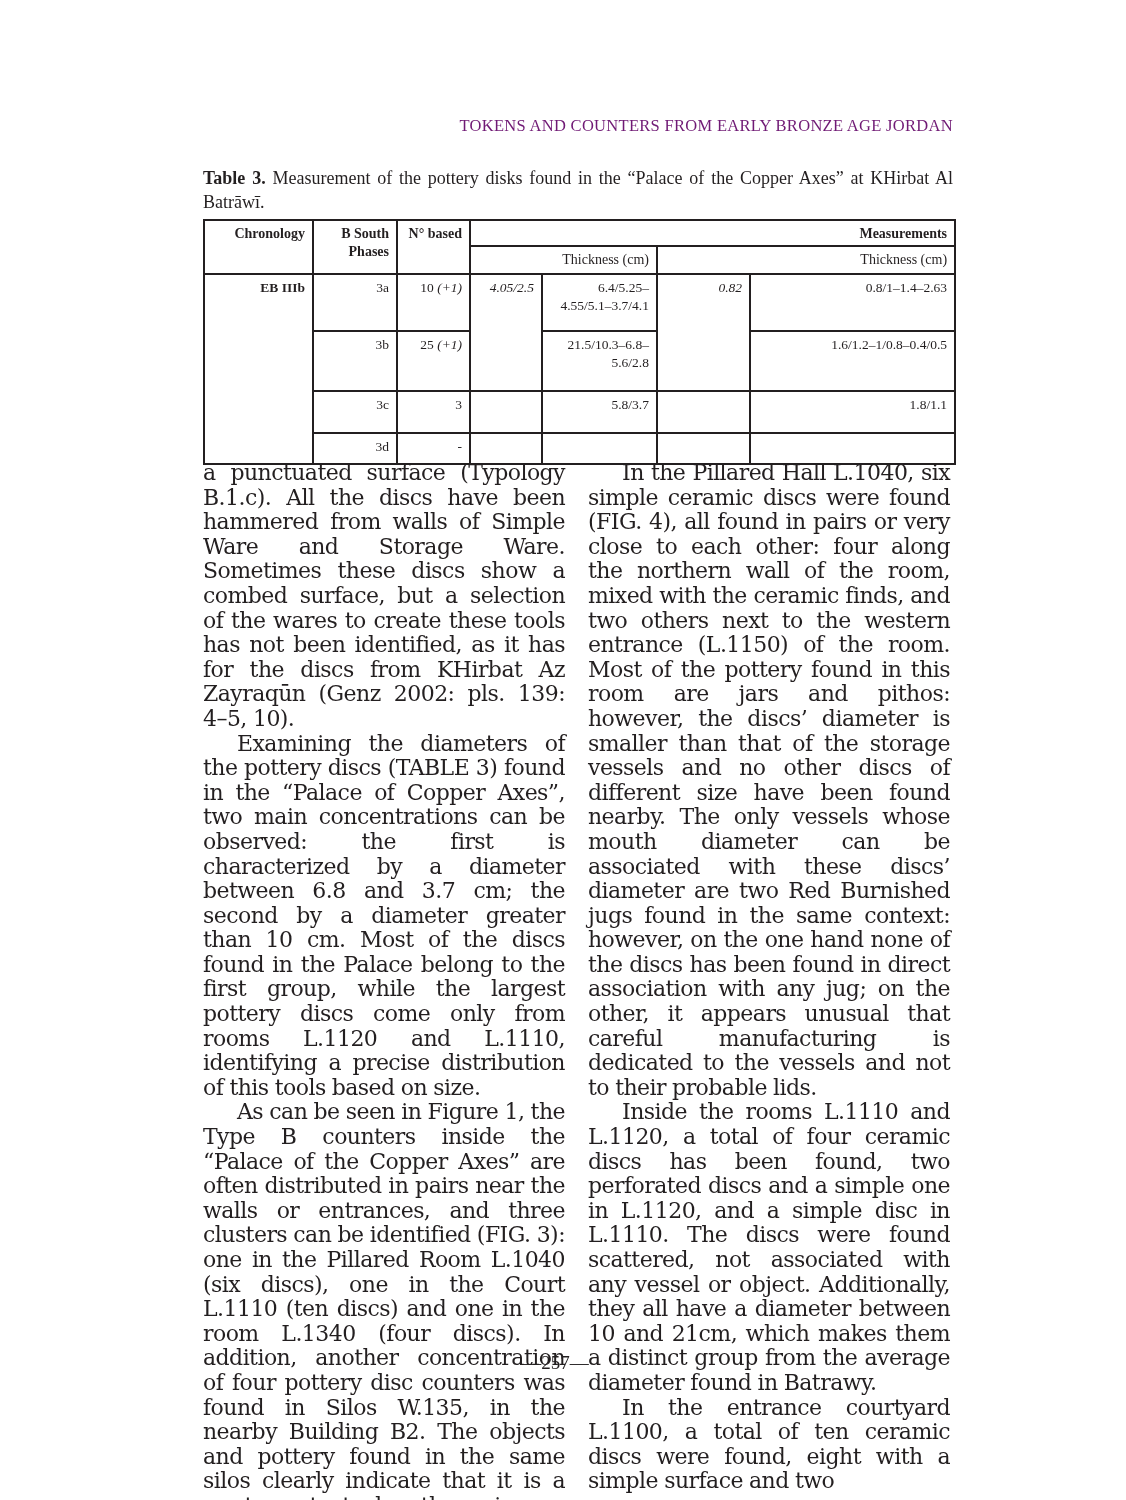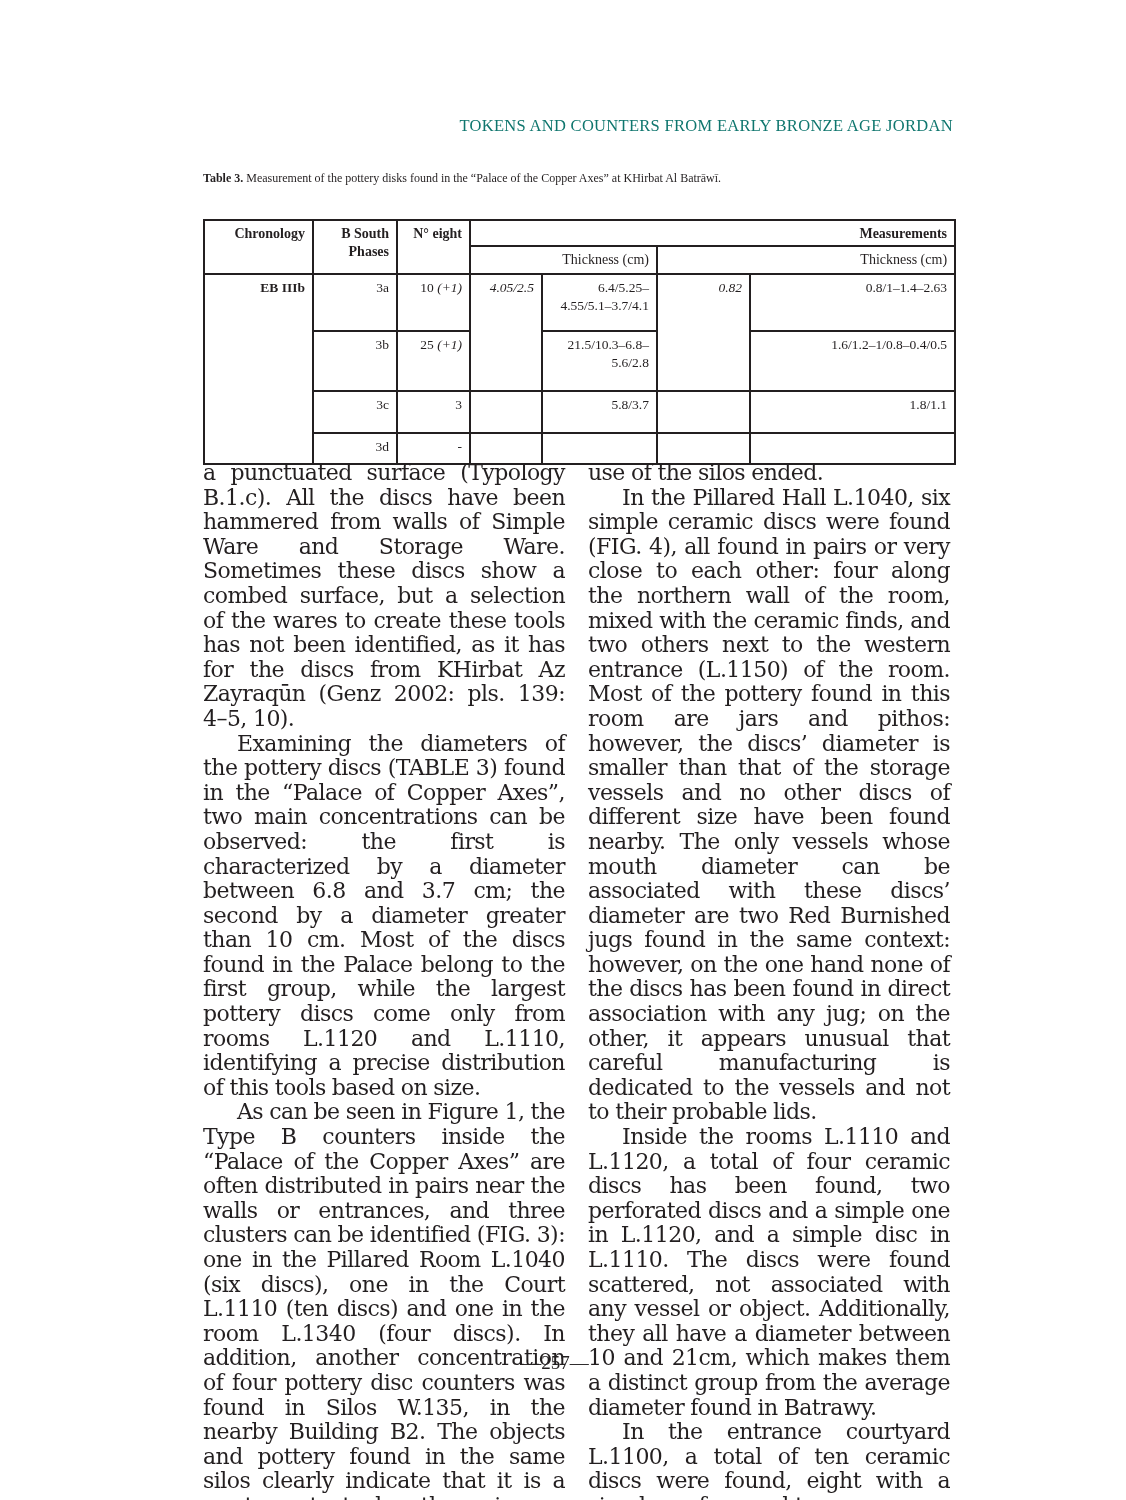--- a/index.html
+++ b/index.html
@@ -1,24 +1,24 @@
 <!DOCTYPE html>
 <html><head>
 <meta charset="utf-8">
 <style>
   html, body { margin: 0; padding: 0; background: #ffffff; }
   body { width: 1126px; height: 1500px; position: relative; overflow: hidden; color: #231f20; }
   .running-head {
     position: absolute; top: 116px; right: 173px;
     font-family: "Liberation Serif", serif; font-size: 16.5px; letter-spacing: 0.3px;
-    color: #0f766e; white-space: nowrap;
+    color: #701a75; white-space: nowrap;
   }
   .caption {
     position: absolute; top: 166px; left: 203px; width: 750px;
-    font-family: "Liberation Serif", serif; font-size: 12px; line-height: 24px;
+    font-family: "Liberation Serif", serif; font-size: 18px; line-height: 24px;
     text-align: justify; text-align-last: left;
   }
   .caption b { font-weight: bold; }
   table.data {
     position: absolute; top: 219px; left: 203px; width: 751px;
     border-collapse: collapse; table-layout: fixed;
     font-family: "Liberation Serif", serif; font-size: 13.5px;
   }
   table.data td, table.data th {
     border: 2px solid #231f20; vertical-align: top; padding: 4px 7px 0 7px;
@@ -56,21 +56,21 @@
     <col style="width:73px">
     <col style="width:72px">
     <col style="width:115px">
     <col style="width:93px">
     <col style="width:205px">
   </colgroup>
   <tbody>
       <tr style="height:26px">
     <th rowspan="2">Chronology</th>
     <th rowspan="2">B South Phases</th>
-    <th rowspan="2">N° eight</th>
+    <th rowspan="2">N° based</th>
     <th colspan="4">Measurements</th>
   </tr>
   <tr style="height:28px">
     <th colspan="2" class="sub">Thickness (cm)</th>
     <th colspan="2" class="sub">Thickness (cm)</th>
   </tr>
   <tr style="height:57px">
     <td rowspan="4" class="bold">EB IIIb</td>
     <td>3a</td>
     <td><span>10</span><span class="it"> (+1)</span></td>
@@ -104,19 +104,18 @@
 </tbody>
   </table>
 
 <div class="col-text col-left">
   <p class="noindent">a punctuated surface (Typology B.1.c). All the discs have been hammered from walls of Simple Ware and Storage Ware. Sometimes these discs show a combed surface, but a selection of the wares to create these tools has not been identified, as it has for the discs from KHirbat Az Zayraqūn (Genz 2002: pls. 139: 4–5, 10).</p>
   <p>Examining the diameters of the pottery discs (TABLE 3) found in the “Palace of Copper Axes”, two main concentrations can be observed: the first is characterized by a diameter between 6.8 and 3.7 cm; the second by a diameter greater than 10 cm. Most of the discs found in the Palace belong to the first group, while the largest pottery discs come only from rooms L.1120 and L.1110, identifying a precise distribution of this tools based on size.</p>
   <p>As can be seen in Figure 1, the Type B counters inside the “Palace of the Copper Axes” are often distributed in pairs near the walls or entrances, and three clusters can be identified (FIG. 3): one in the Pillared Room L.1040 (six discs), one in the Court L.1110 (ten discs) and one in the room L.1340 (four discs). In addition, another concentration of four pottery disc counters was found in Silos W.135, in the nearby Building B2. The objects and pottery found in the same silos clearly indicate that it is a waste context when the main</p>
 </div>
 
 <div class="col-text col-right">
-  <p class="noindent">use of the silos ended.</p>
   <p>In the Pillared Hall L.1040, six simple ceramic discs were found (FIG. 4), all found in pairs or very close to each other: four along the northern wall of the room, mixed with the ceramic finds, and two others next to the western entrance (L.1150) of the room. Most of the pottery found in this room are jars and pithos: however, the discs’ diameter is smaller than that of the storage vessels and no other discs of different size have been found nearby. The only vessels whose mouth diameter can be associated with these discs’ diameter are two Red Burnished jugs found in the same context: however, on the one hand none of the discs has been found in direct association with any jug; on the other, it appears unusual that careful manufacturing is dedicated to the vessels and not to their probable lids.</p>
   <p>Inside the rooms L.1110 and L.1120, a total of four ceramic discs has been found, two perforated discs and a simple one in L.1120, and a simple disc in L.1110. The discs were found scattered, not associated with any vessel or object. Additionally, they all have a diameter between 10 and 21cm, which makes them a distinct group from the average diameter found in Batrawy.</p>
   <p>In the entrance courtyard L.1100, a total of ten ceramic discs were found, eight with a simple surface and two</p>
 </div>
 
 <div class="page-number">—257—</div>
 
 </body></html>

